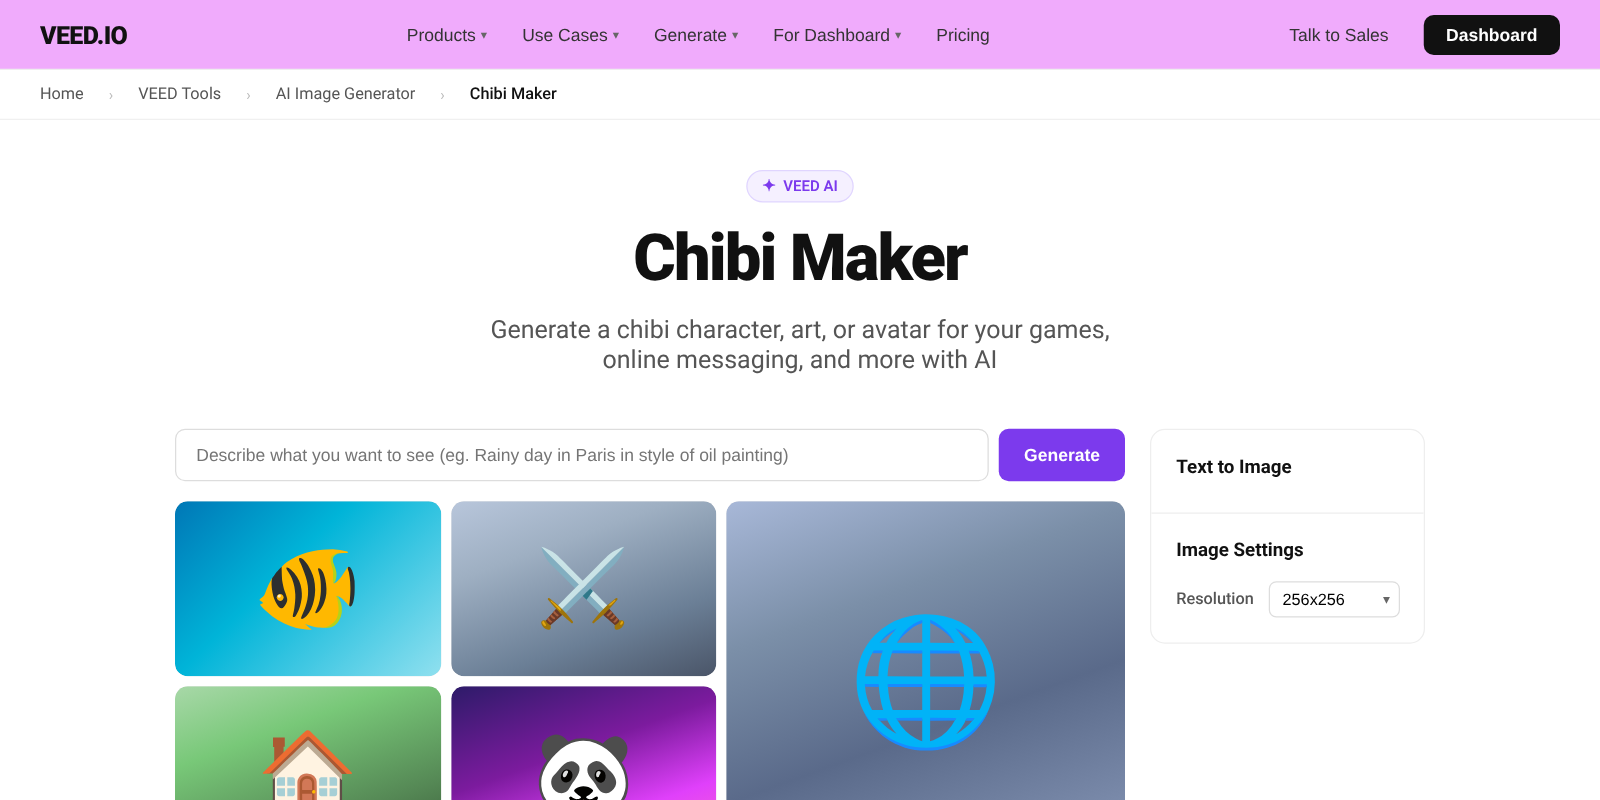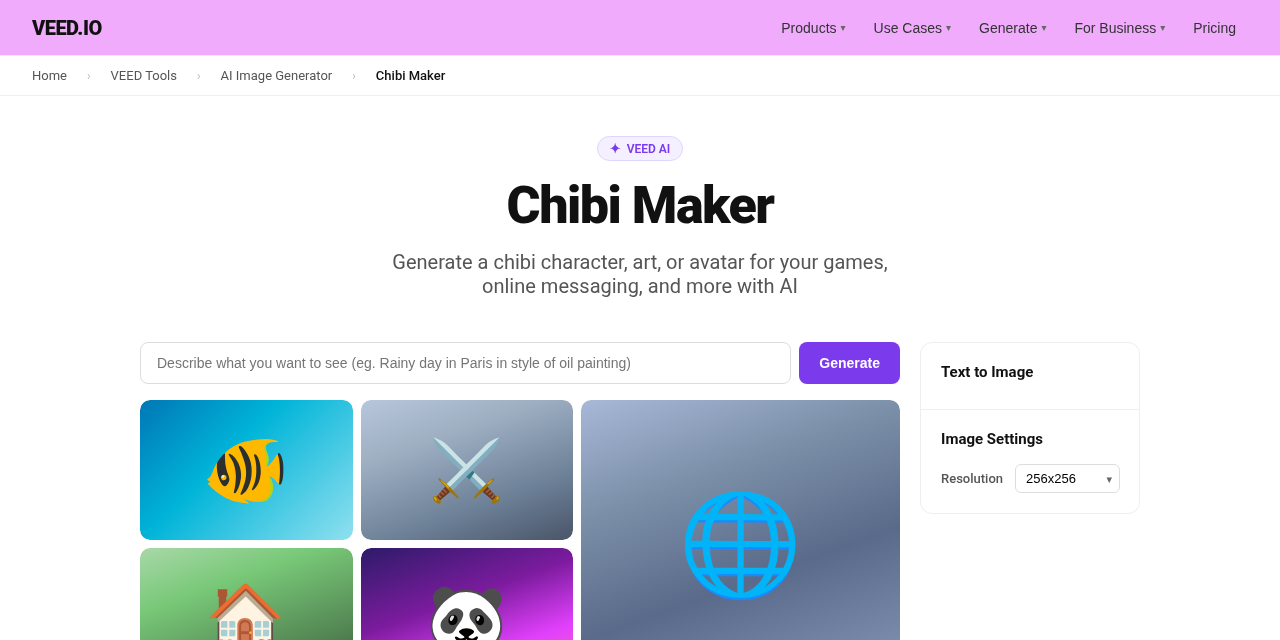--- a/index.html
+++ b/index.html
@@ -229,26 +229,30 @@
     </button>
     <button class="nav-link">
       <span>Use Cases</span>
       <span class="chevron">▾</span>
     </button>
     <button class="nav-link">
       <span>Generate</span>
       <span class="chevron">▾</span>
     </button>
     <button class="nav-link">
-      <span>For Business</span>
+      <span>For Dashboard</span>
       <span class="chevron">▾</span>
     </button>
     <button class="nav-link">
       <span>Pricing</span>
     </button>
+  </div>
+  <div class="nav-right">
+    <button class="talk-sales">Talk to Sales</button>
+    <button class="dashboard-btn">Dashboard</button>
   </div>
 </nav>
 
 <div class="breadcrumb">
   <a href="#">Home</a>
   <span class="sep">›</span>
   <a href="#">VEED Tools</a>
   <span class="sep">›</span>
   <a href="#">AI Image Generator</a>
   <span class="sep">›</span>

